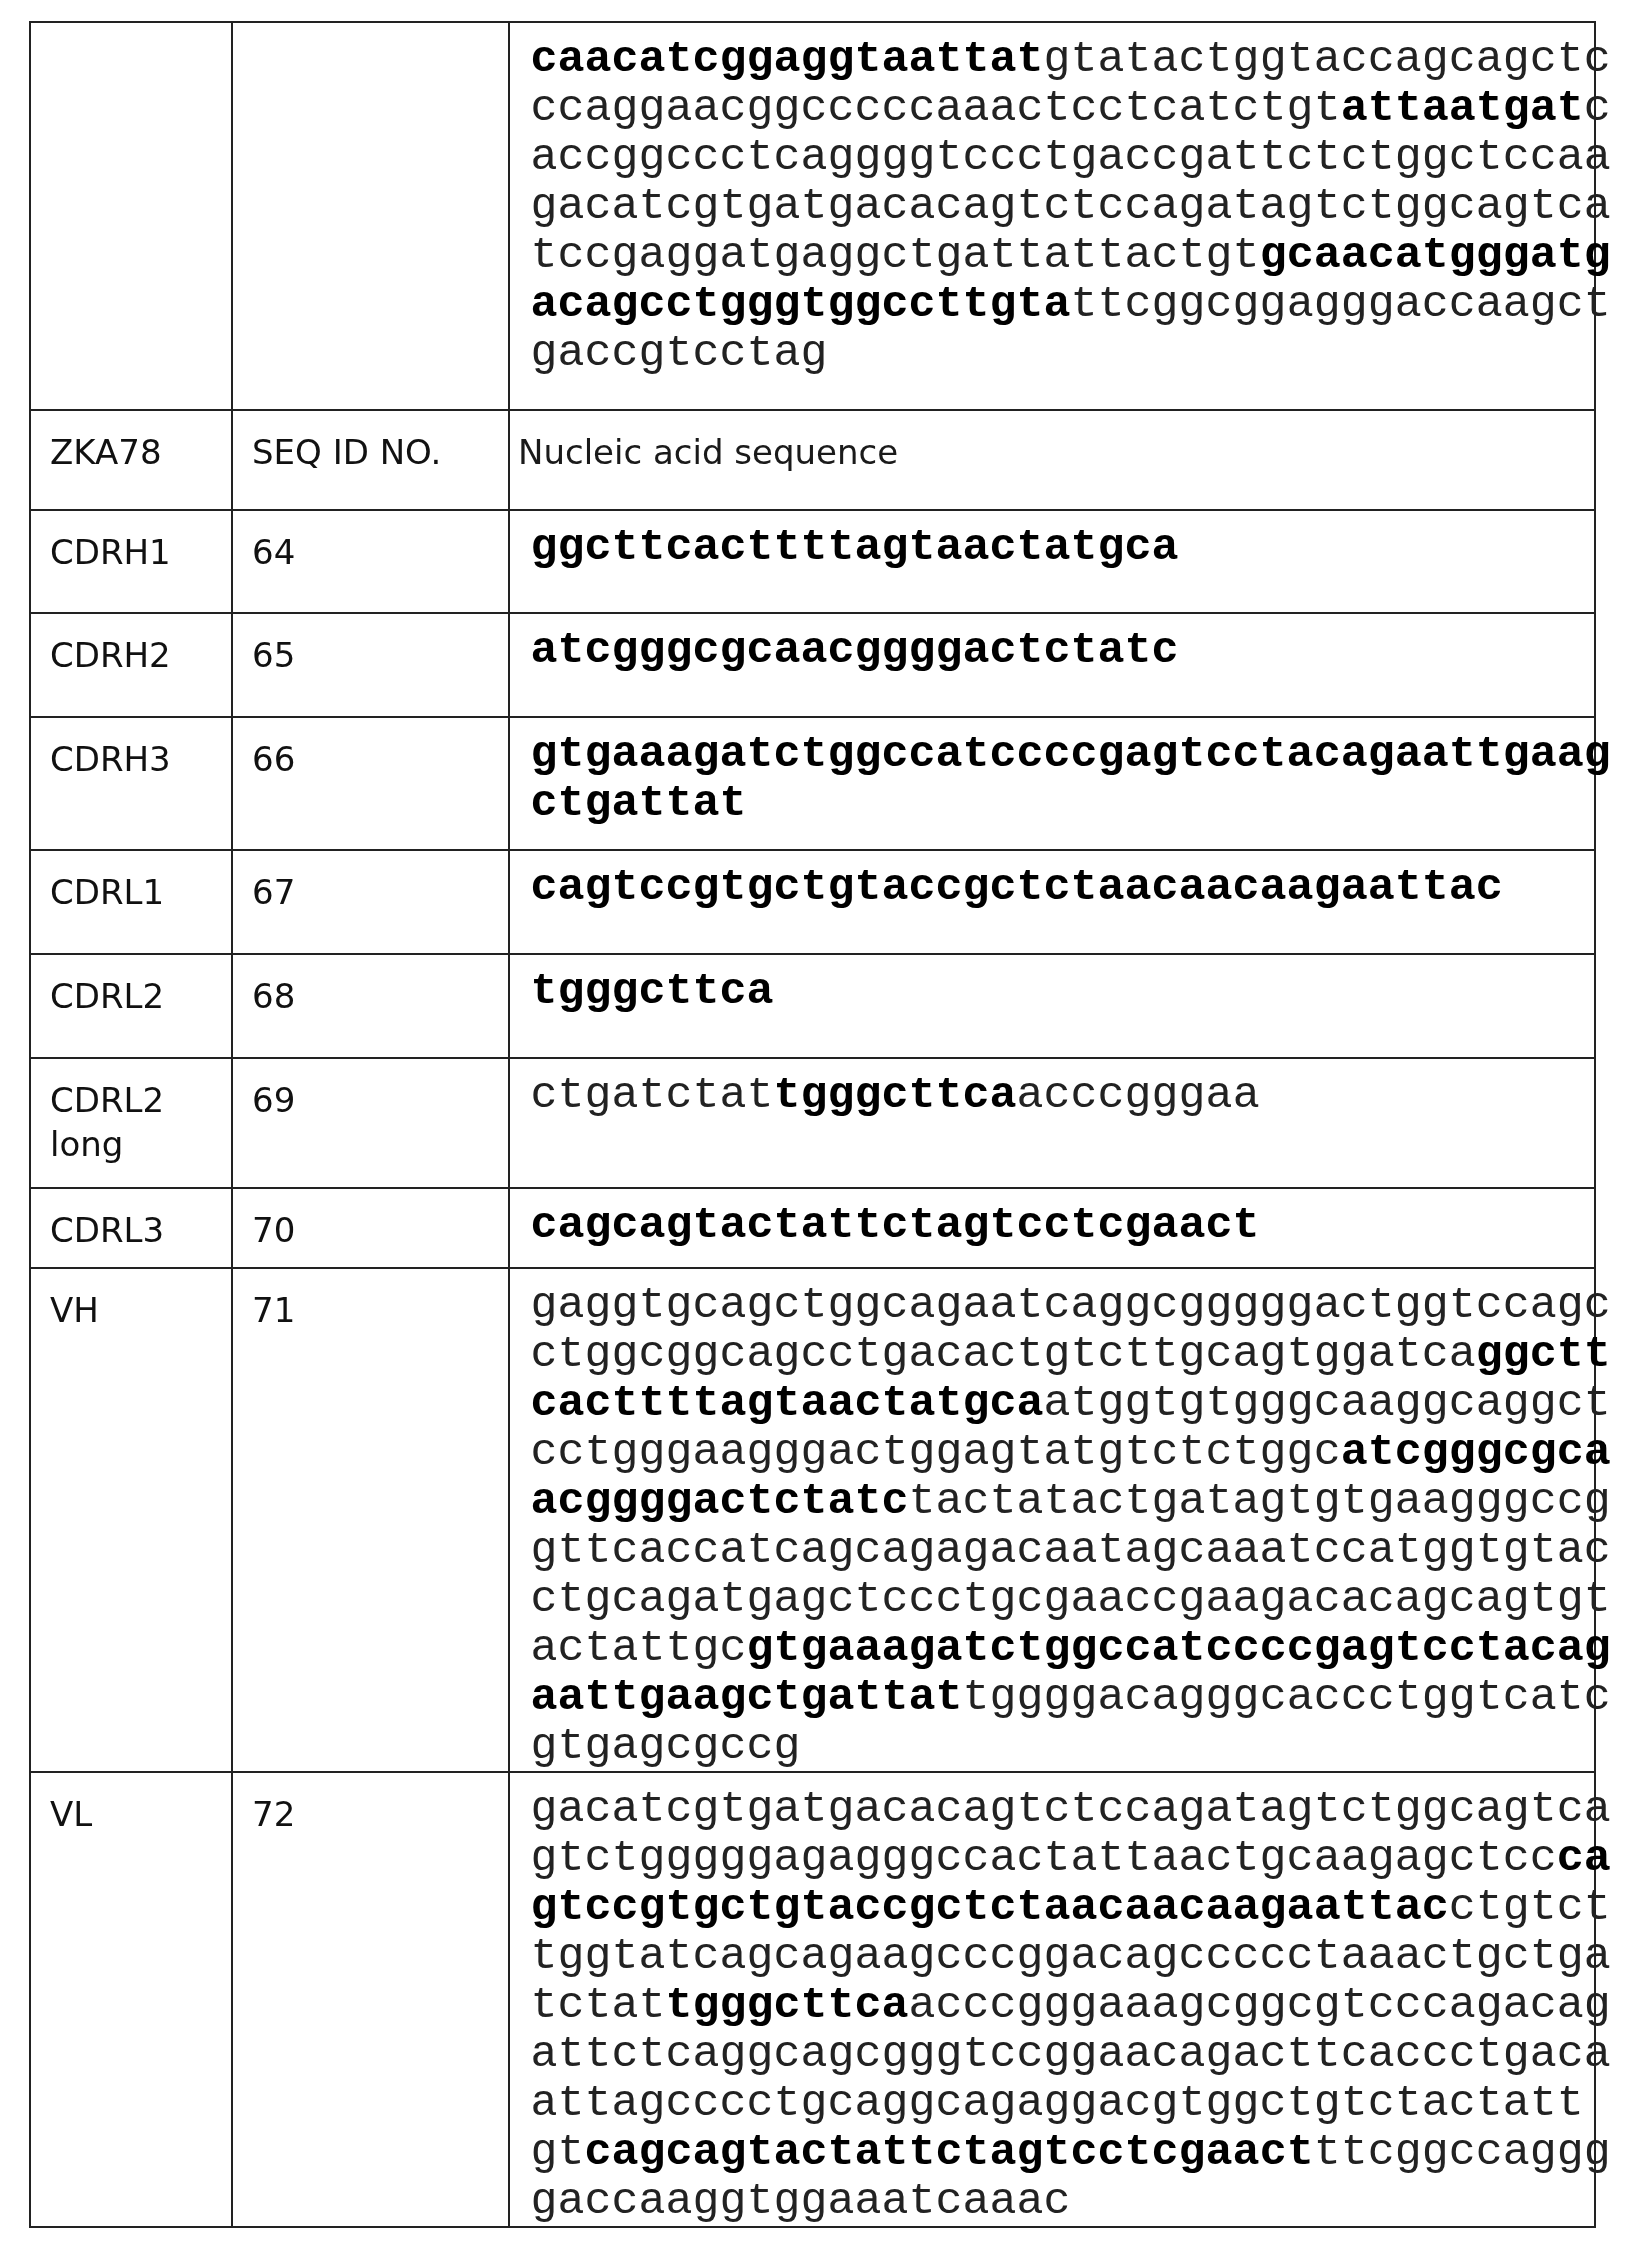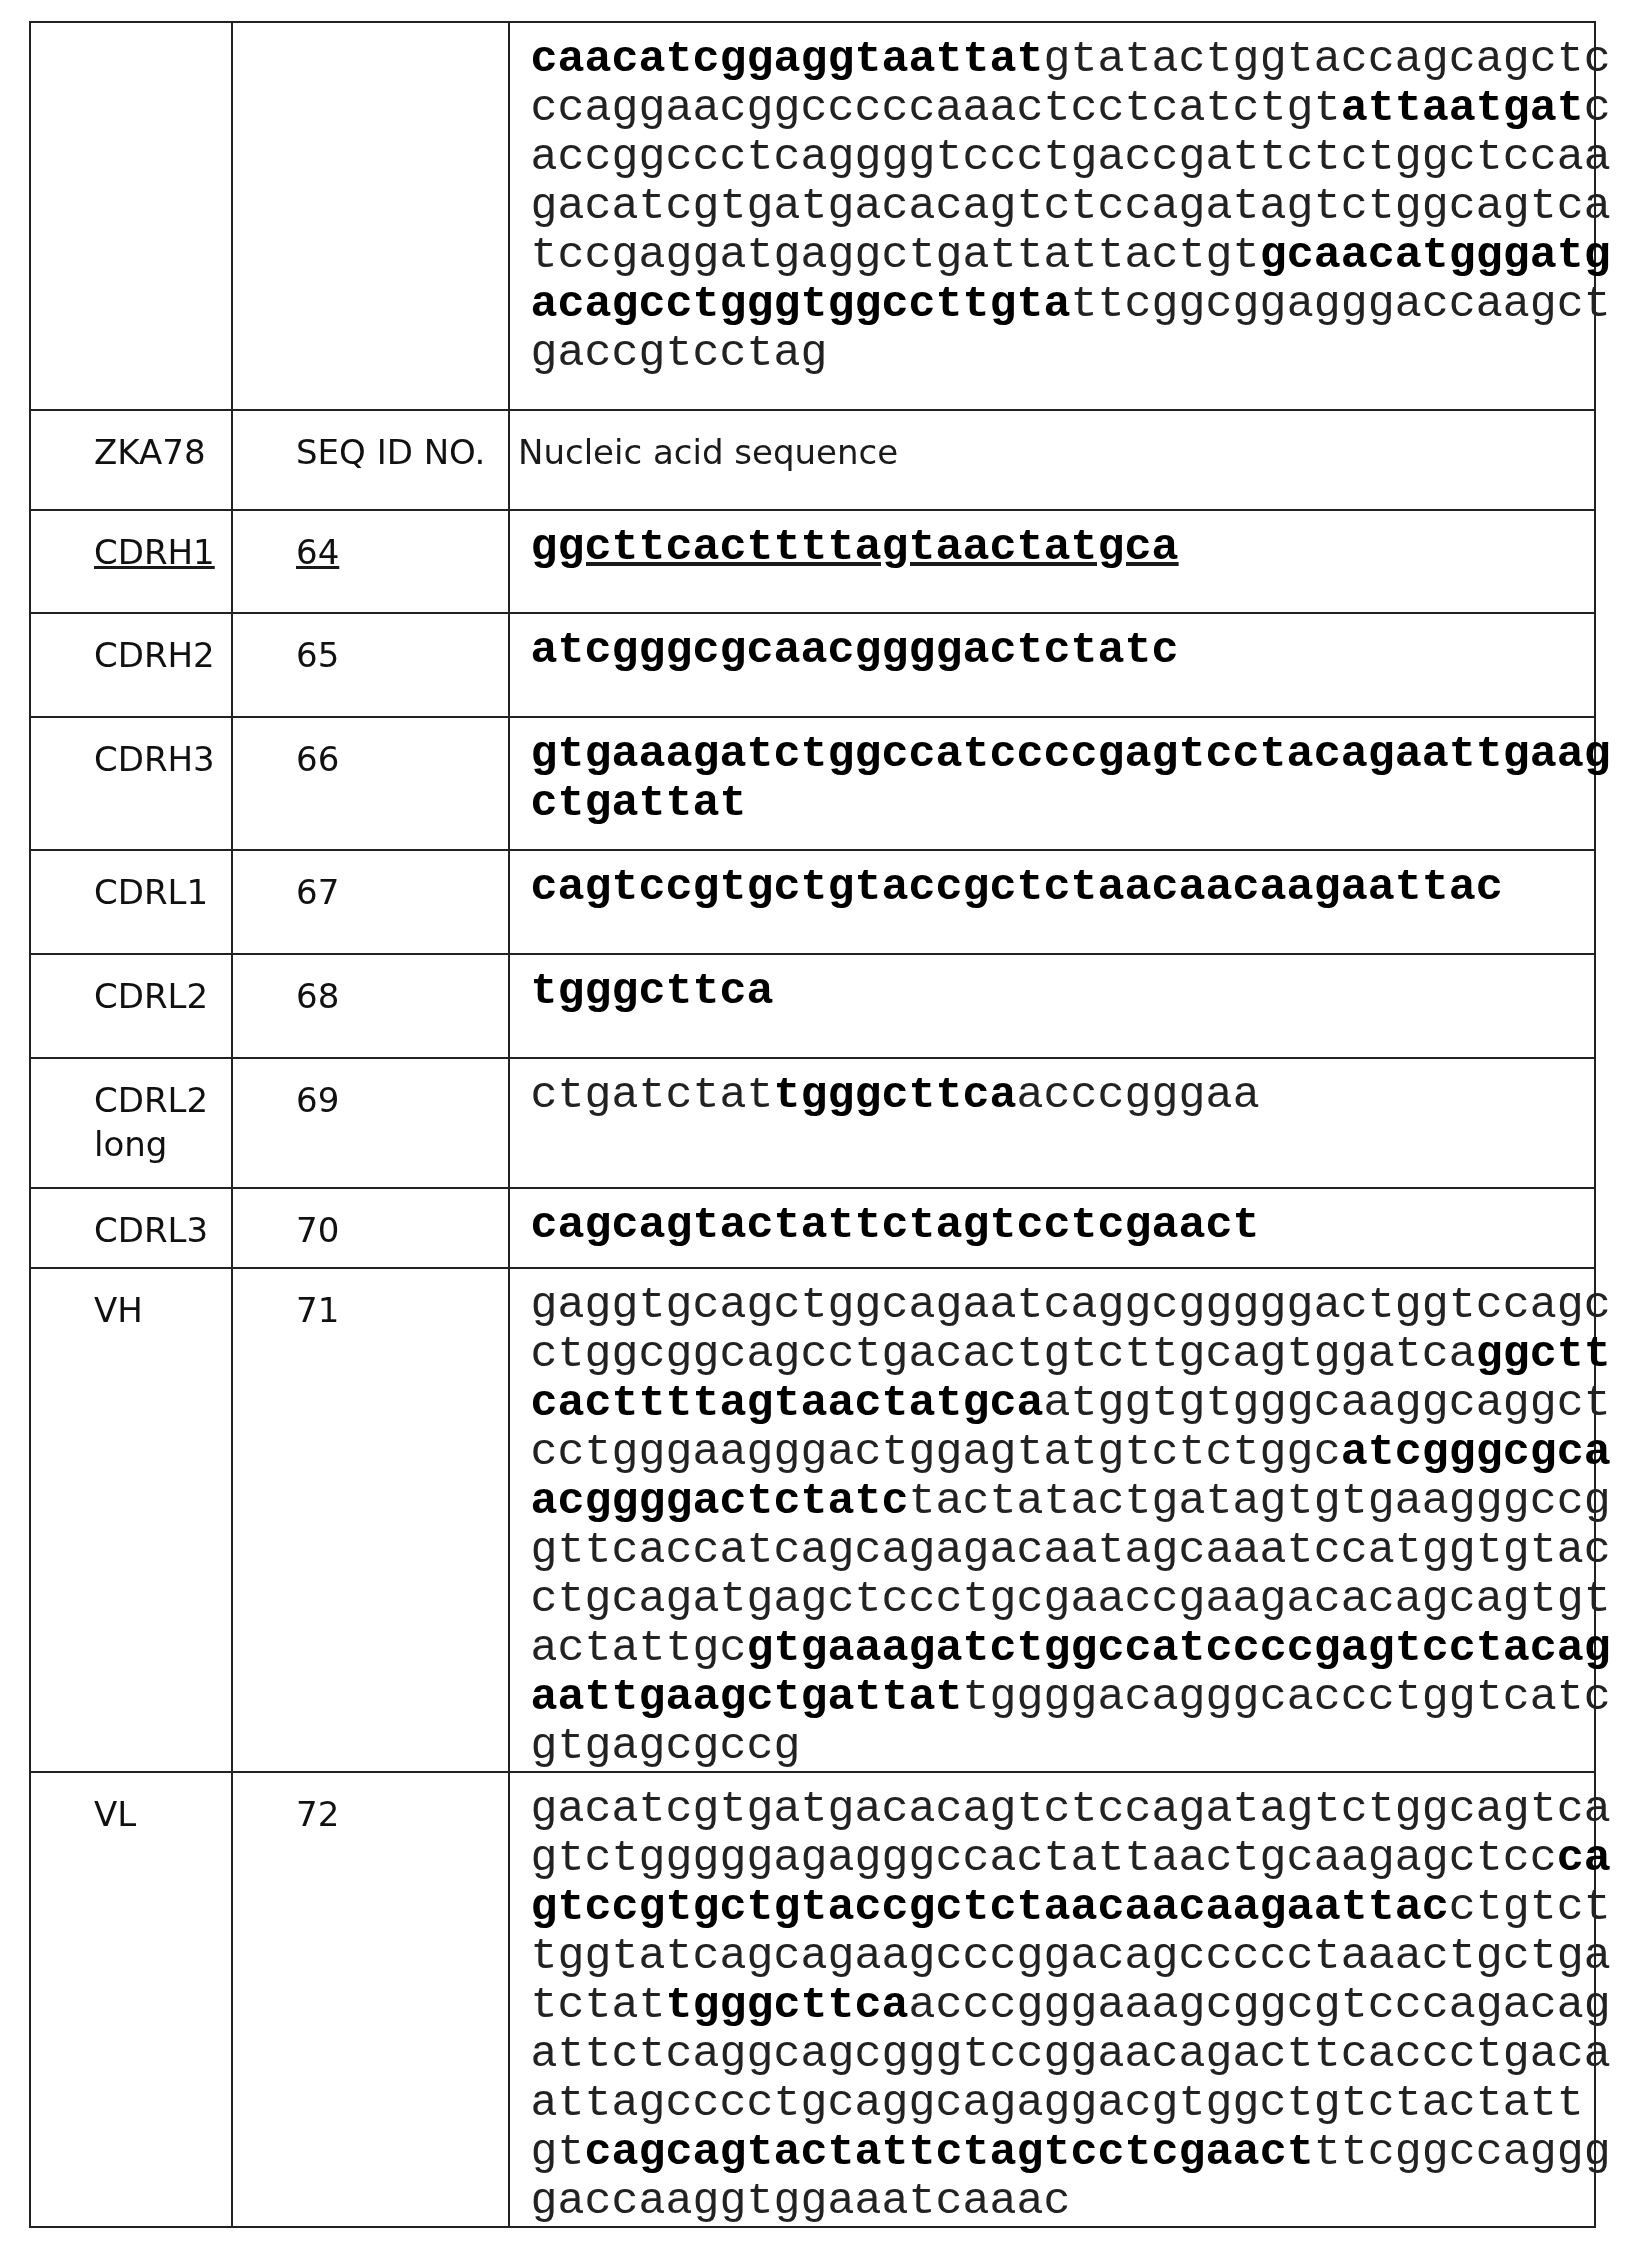--- a/index.html
+++ b/index.html
@@ -2,21 +2,21 @@
 <html style="font-size:13.7px"><head>
 <meta charset="utf-8">
 <style>
   html, body { margin: 0; padding: 0; background: #ffffff; }
   body { width: 1635px; height: 2261px; position: relative; overflow: hidden; color: #1a1a1a; }
   .tbl { position: absolute; left: 29px; top: 20.5px; width: 1567px; border-collapse: collapse; table-layout: fixed; }
   .tbl td { border: 2.6px solid #222; vertical-align: top; padding: 0; }
   .c1 { width: 202px; }
   .c2 { width: 277px; }
   .c3 { width: auto; }
-  .lbl { font-family: "DejaVu Sans", sans-serif; font-size: 34px; line-height: 44px; padding: 19px 0 0 19px; display: block; color: #111; margin-left: 44px; }
+  .lbl { font-family: "DejaVu Sans", sans-serif; font-size: 34px; line-height: 44px; padding: 19px 0 0 19px; display: block; color: #111; }
   .seq { font-family: "Liberation Mono", monospace; font-size: 45px; line-height: 49px; padding: 12px 0 0 20.5px; display: block; color: #222; white-space: normal; word-break: break-all; }
   .seq .line { display: block; white-space: pre; }
   .seq b { font-weight: bold; color: #000; }
   .hdr { font-family: "DejaVu Sans", sans-serif; font-size: 34px; line-height: 44px; padding: 19px 0 0 8px; display: block; }
 </style>
 </head>
 <body>
 
 <table class="tbl">
   <colgroup>
@@ -48,21 +48,21 @@
       <td>
           <span class="lbl">ZKA78</span>
         </td>
       <td>
           <span class="lbl">SEQ ID NO.</span>
         </td>
       <td>
           <span class="hdr">Nucleic acid sequence</span>
         </td>
     </tr>
-  <tr style="height: 103px; text-decoration: underline;">
+  <tr style="height: 103px;">
         <td>
           <span class="lbl">CDRH1</span>
         </td>
         <td>
           <span class="lbl">64</span>
         </td>
         <td>
           <div class="seq">
             <span class="line"><b>ggcttcacttttagtaactatgca</b></span>
           </div>

